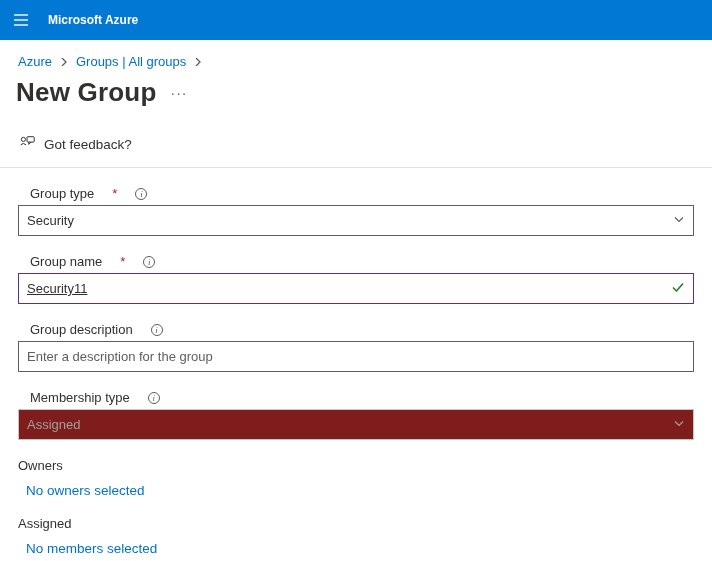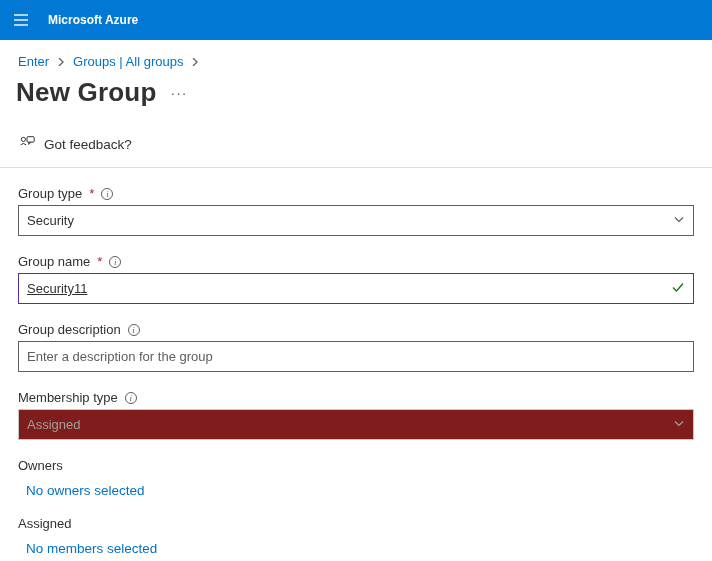--- a/index.html
+++ b/index.html
@@ -45,24 +45,25 @@
       gap: 8px;
       font-size: 13.5px;
       cursor: pointer;
     }
     .feedback-bar svg { width: 18px; height: 18px; }
     .form { padding: 18px 18px 24px 18px; }
     .field { margin-bottom: 18px; }
     .field-label {
       display: flex;
       align-items: center;
-      gap: 7px;
+      gap: 18px;
       font-size: 13px;
       color: #323130;
       margin-bottom: 4px;
+      margin-left: 12px;
     }
     .req { color: #a4262c; }
     .info-icon {
       width: 12px; height: 12px; border: 1px solid #605e5c; border-radius: 50%;
       display: inline-flex; align-items: center; justify-content: center;
       font-size: 9px; color: #605e5c; font-family: Georgia, serif; font-style: italic;
       cursor: default;
     }
     .select-box, .text-input {
       width: 100%;
@@ -114,21 +115,21 @@
           <line x1="2" y1="4" x2="16" y2="4"></line>
           <line x1="2" y1="9" x2="16" y2="9"></line>
           <line x1="2" y1="14" x2="16" y2="14"></line>
         </g>
       </svg>
   </span>
   <span class="brand">Microsoft Azure</span>
 </div>
 
 <div class="breadcrumbs">
-  <a>Enter</a>
+  <a>Azure</a>
   <span class="bc-sep">
     <svg width="8" height="8" viewBox="0 0 8 8">
         <path d="M2 0 L6 4 L2 8" fill="none" stroke="#605e5c" stroke-width="1.3"></path>
       </svg>
   </span>
   <a>Groups | All groups</a>
   <span class="bc-sep">
     <svg width="8" height="8" viewBox="0 0 8 8">
         <path d="M2 0 L6 4 L2 8" fill="none" stroke="#605e5c" stroke-width="1.3"></path>
       </svg>

